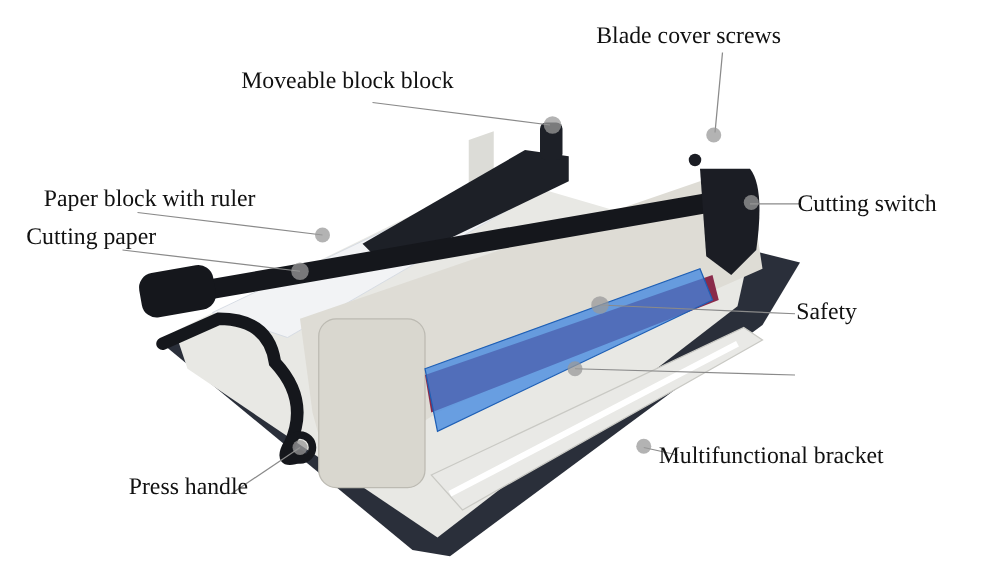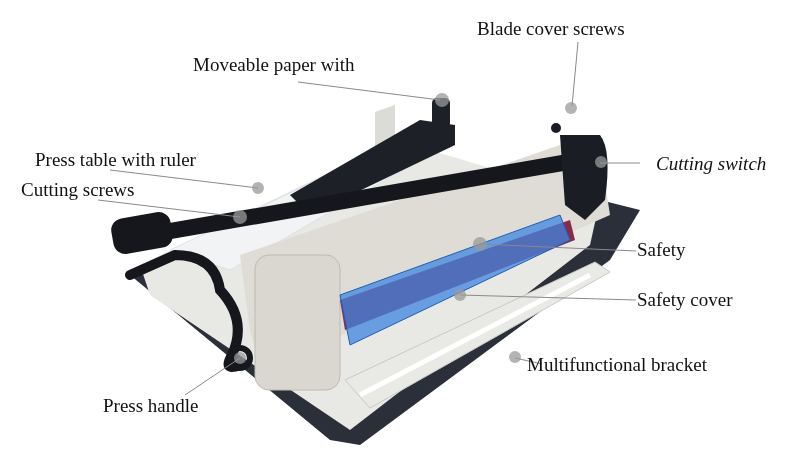--- a/index.html
+++ b/index.html
@@ -61,22 +61,21 @@
       <circle cx="258" cy="188" r="6"></circle>
       <circle cx="240" cy="217" r="7"></circle>
       <circle cx="601" cy="162" r="6"></circle>
       <circle cx="480" cy="244" r="7"></circle>
       <circle cx="460" cy="295" r="6"></circle>
       <circle cx="515" cy="357" r="6"></circle>
       <circle cx="240" cy="358" r="6"></circle>
     </g>
   </svg>
 
-  <div class="label" style="left:193px;top:55px;">Moveable paper with</div>
+  <div class="label" style="left:193px;top:55px;">Moveable block block</div>
   <div class="label" style="left:477px;top:19px;">Blade cover screws</div>
-  <div class="label" style="left:35px;top:150px;">Press table with ruler</div>
-  <div class="label" style="left:21px;top:180px;">Cutting screws</div>
-  <div class="label" style="left:656px;top:154px;font-style:italic;">Cutting switch</div>
+  <div class="label" style="left:35px;top:150px;">Paper block with ruler</div>
+  <div class="label" style="left:21px;top:180px;">Cutting paper</div>
+  <div class="label" style="left:638px;top:154px;">Cutting switch</div>
   <div class="label" style="left:637px;top:240px;">Safety</div>
-  <div class="label" style="left:637px;top:290px;">Safety cover</div>
   <div class="label" style="left:527px;top:355px;">Multifunctional bracket</div>
-  <div class="label" style="left:103px;top:396px;">Press handle</div>
+  <div class="label" style="left:103px;top:380px;">Press handle</div>
 </div>
 
 </body></html>

